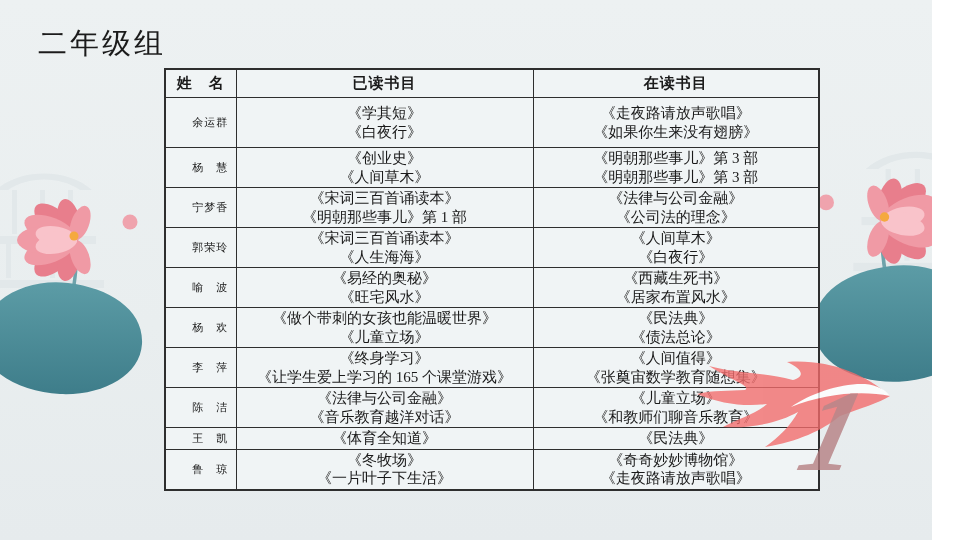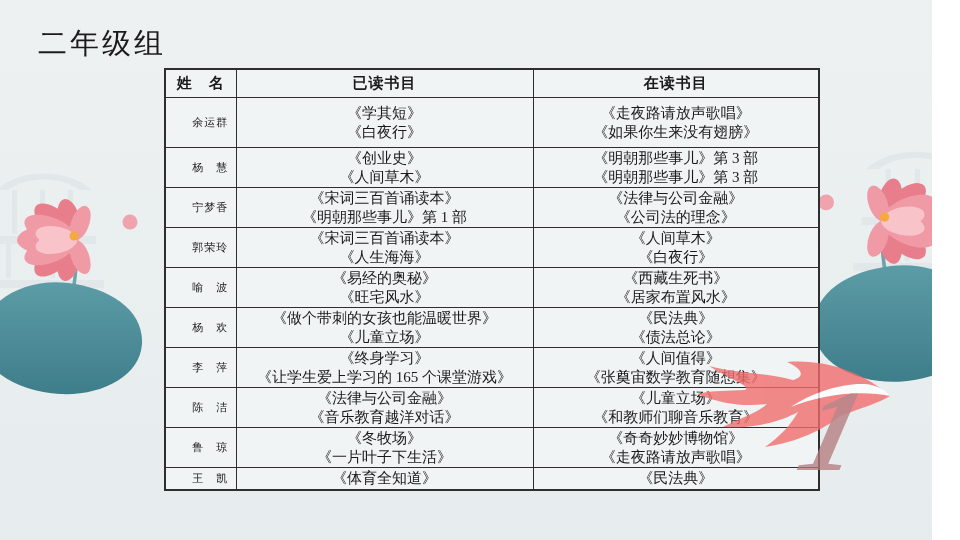--- a/index.html
+++ b/index.html
@@ -192,37 +192,37 @@
           <td>
             <div>《法律与公司金融》</div>
             <div>《音乐教育越洋对话》</div>
           </td>
           <td>
             <div>《儿童立场》</div>
             <div>《和教师们聊音乐教育》</div>
           </td>
         </tr>
         <tr>
+          <td class="name-cell">王　凯</td>
+          <td>
+            <div>《体育全知道》</div>
+          </td>
+          <td>
+            <div>《民法典》</div>
+          </td>
+        </tr>
+        <tr>
           <td class="name-cell">鲁　琼</td>
           <td>
             <div>《冬牧场》</div>
             <div>《一片叶子下生活》</div>
           </td>
           <td>
             <div>《奇奇妙妙博物馆》</div>
             <div>《走夜路请放声歌唱》</div>
-          </td>
-        </tr>
-        <tr>
-          <td class="name-cell">王　凯</td>
-          <td>
-            <div>《体育全知道》</div>
-          </td>
-          <td>
-            <div>《民法典》</div>
           </td>
         </tr>
       </tbody>
   </table>
 
   <svg class="deco flame-logo" viewBox="0 0 198 132" aria-hidden="true">
     <g opacity="0.88">
       <path fill="#F26C6C" d="
         M195,50
         C170,28 134,13 92,16

